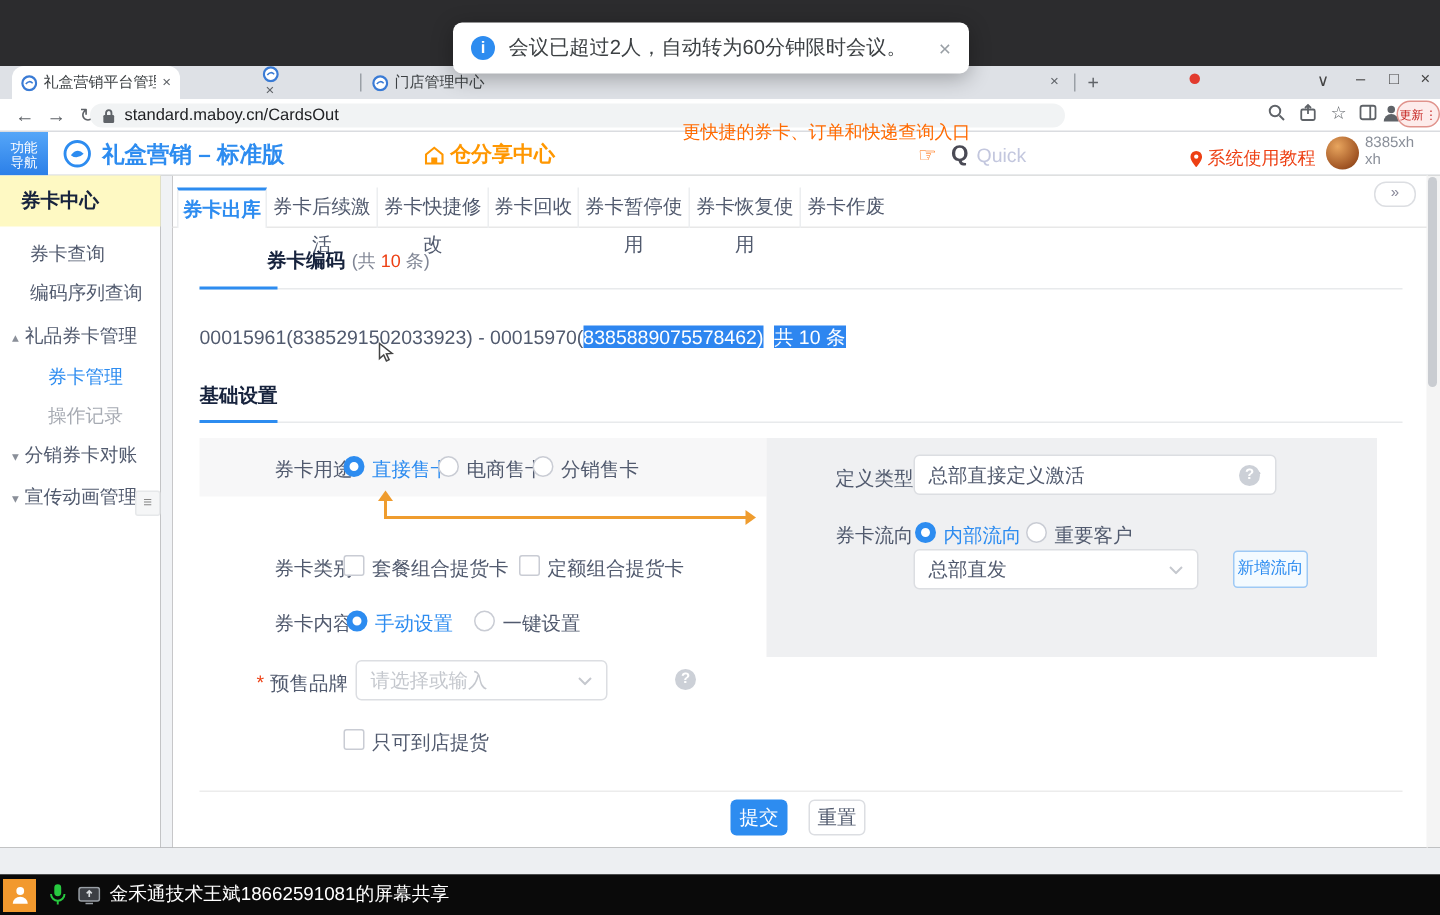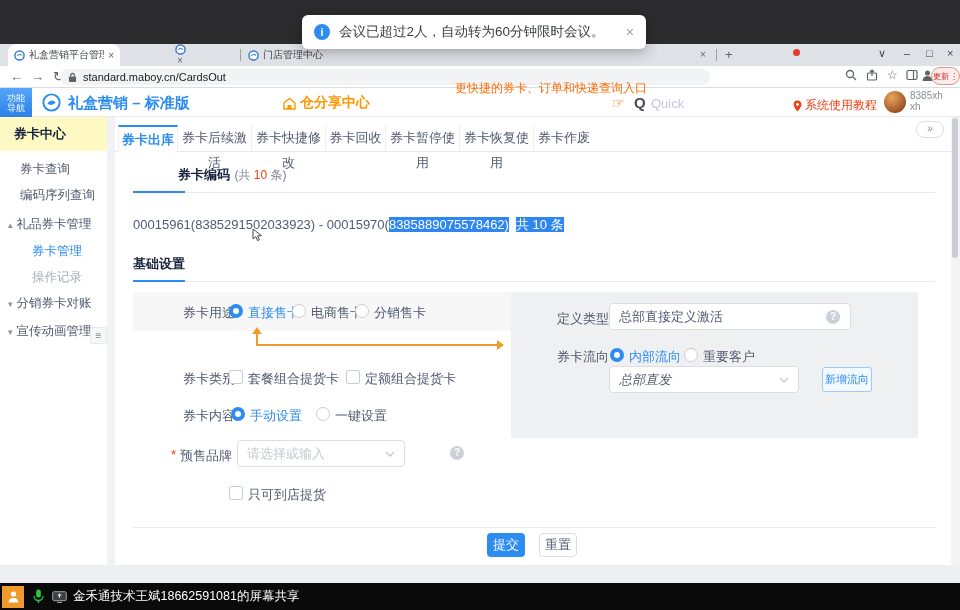--- a/index.html
+++ b/index.html
@@ -285,21 +285,21 @@
       <path d="M1 1 L5 5 L9 1" stroke="#c5c8ce" fill="none" stroke-width="1.3"></path>
     </svg>
 </div>
 <div class="abs help" style="left:826px;top:310px;">?</div>
 
 <span class="abs flabel" style="left:557px;top:348px;">券卡流向</span>
 <span class="abs radio on" style="left:610px;top:348px;"></span>
 <span class="abs optblue" style="left:629px;top:348px;">内部流向</span>
 <span class="abs radio" style="left:684px;top:348px;"></span>
 <span class="abs flabel" style="left:703px;top:348px;">重要客户</span>
-<div class="abs selectbox" style="left:609px;top:366px;width:190px;font-style:italic;">
+<div class="abs selectbox" style="left:609px;top:366px;width:190px;">
   <span class="val">总部直发</span>
   <svg width="10" height="6" viewBox="0 0 10 6">
       <path d="M1 1 L5 5 L9 1" stroke="#c5c8ce" fill="none" stroke-width="1.3"></path>
     </svg>
 </div>
 <div class="abs addbtn">新增流向</div>
 
 <div class="abs hline" style="left:133px;top:527px;width:802px;background:#ececec;"></div>
 <div class="abs btn primary" style="left:487px;top:533px;width:38px;">提交</div>
 <div class="abs btn plain" style="left:539px;top:533px;width:38px;">重置</div>

